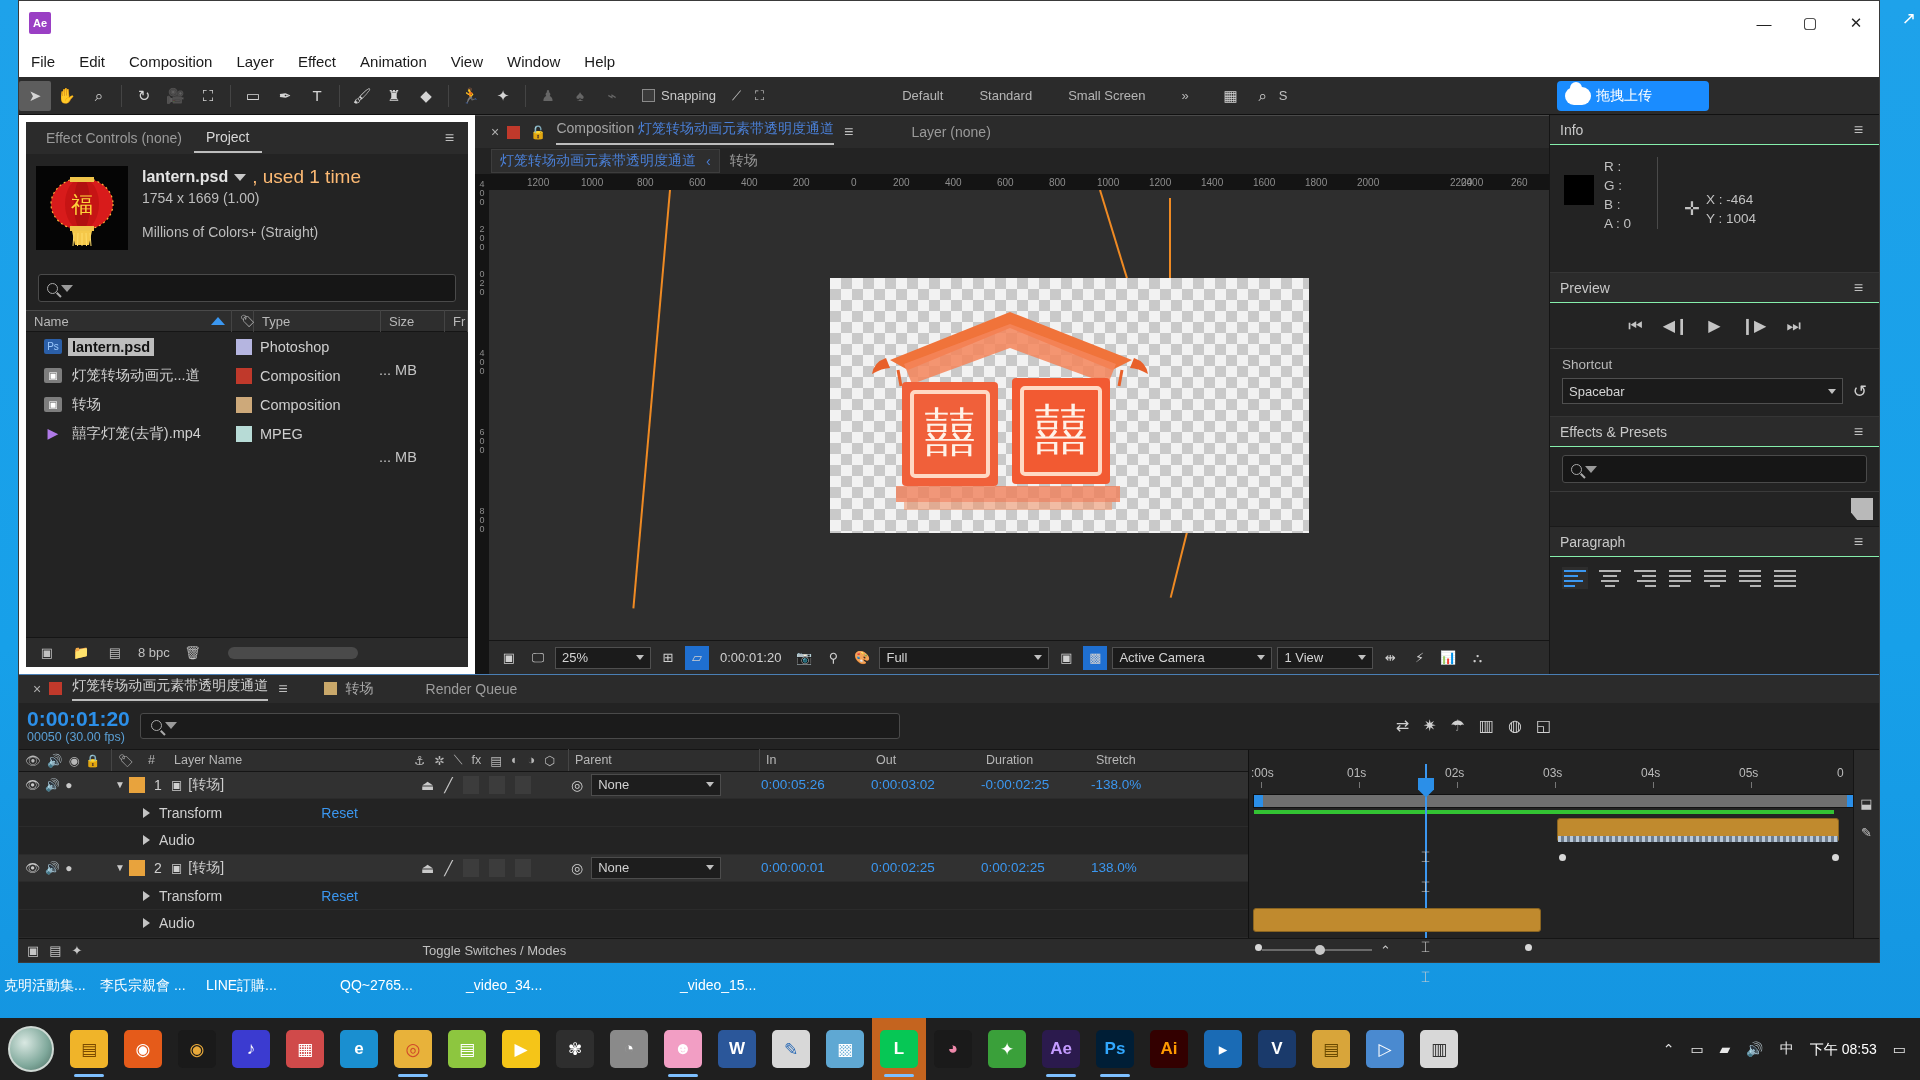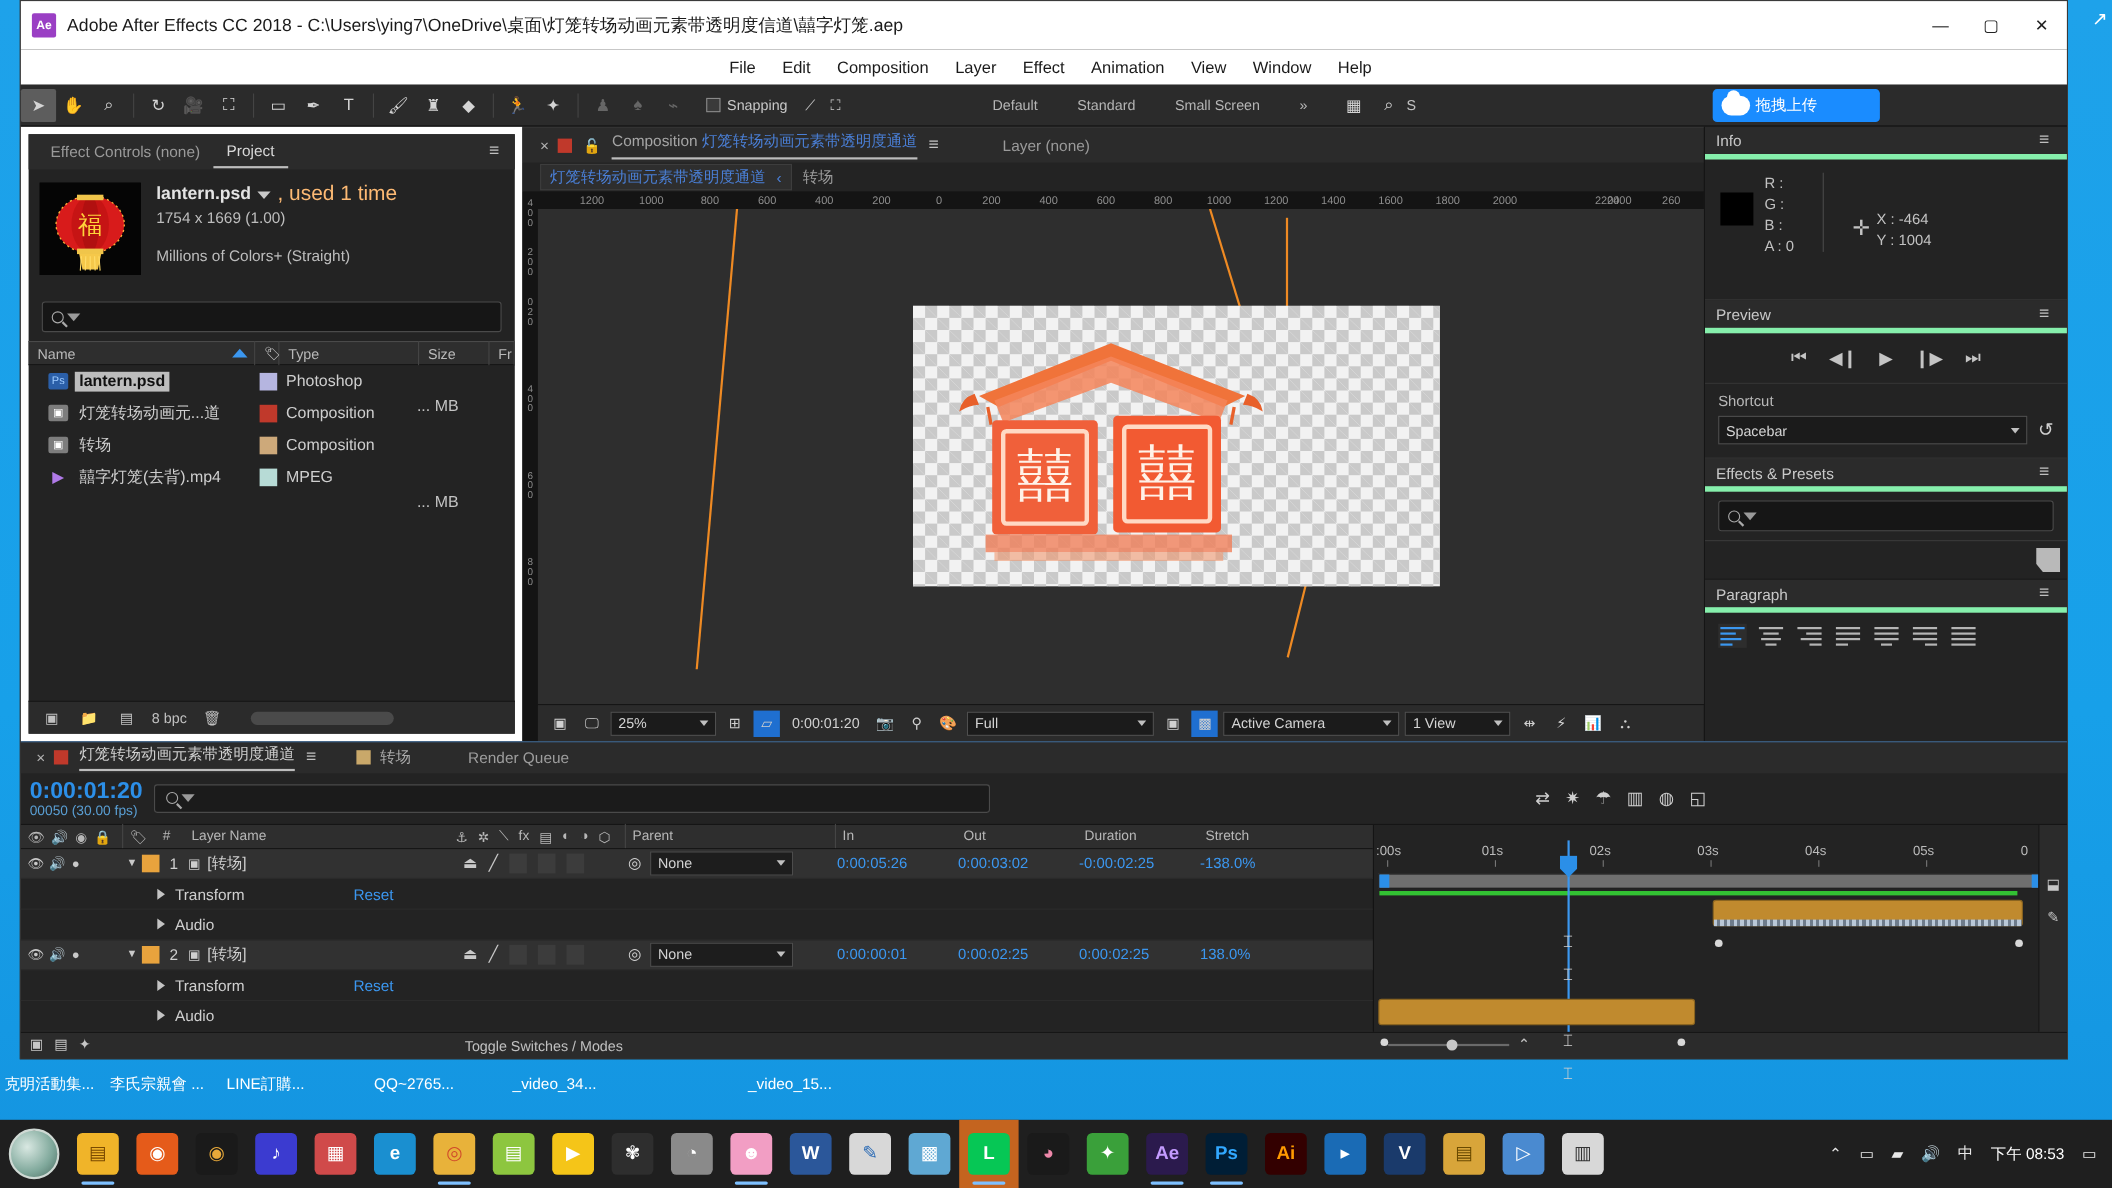--- a/index.html
+++ b/index.html
@@ -21,21 +21,21 @@
   #ae-logo { width:22px; height:22px; background:#9a3fc4; color:#fff; font-size:11px;
      display:flex; align-items:center; justify-content:center; font-weight:bold;
      border-radius:2px; margin-right:10px;}
   #title-text { font-size:16px; color:#1a1a1a; white-space:nowrap; }
   #win-ctrl { margin-left:auto; display:flex; height:44px; }
   .wbtn { width:46px; height:44px; display:flex; align-items:center; justify-content:center;
      color:#222; font-size:15px; }
 
   
   #menubar { height:32px; background:#fff; display:flex; align-items:center;
-     padding-left:12px; gap:0; flex:0 0 auto;justify-content:center;}
+     gap:0; flex:0 0 auto;}
   .menu-item { font-size:15px; color:#1a1a1a; padding:3px 12px; }
 
   
   #toolbar { height:38px; background:#2b2b2b; display:flex; align-items:center;
      border-bottom:1px solid #111; flex:0 0 auto; position:relative; }
   .tool { width:32px; height:30px; display:flex; align-items:center; justify-content:center;
      color:#d4d4d4; font-size:15px; }
   .tool.active { background:#5d5d5d; border-radius:2px; }
   .tsep { width:1px; height:22px; background:#444; margin:0 6px; }
   .wsbtn { font-size:13px; color:#b5b5b5; padding:0 18px; }
@@ -141,21 +141,21 @@
   .dchev { width:0;height:0;border-left:4px solid transparent;border-right:4px solid transparent;
      border-top:5px solid #c0c0c0; margin-left:auto;}
   .fbtn2 { width:24px;height:24px; display:flex;align-items:center;justify-content:center;
      color:#d0d0d0; font-size:13px;}
   .fbtn2.on { background:#1f6fd0; }
 
   
   #rightpanel { width:330px; background:#232323; border-left:1px solid #151515;
      display:flex; flex-direction:column;}
   .rsect-head { height:30px; background:#2b2b2b; display:flex; align-items:center;
-     padding:0 10px; font-size:14px; color:#c8c8c8; border-bottom:5px solid #86efac;}
+     padding:0 10px; font-size:14px; color:#c8c8c8; border-bottom:1px solid #86efac;}
   .rsect-head .ptab-menu { margin-left:auto; }
   #info-body { display:flex; padding:12px 14px; gap:10px; height:128px; border-bottom:1px solid #353535;}
   #info-sw { width:30px;height:30px;background:#000; margin-top:18px;}
   #rgb { font-size:13.5px; color:#c2c2c2; line-height:19px;}
   #info-div { width:1px; background:#4a4a4a; height:72px; margin:0 16px;}
   #xy { font-size:13.5px; color:#c2c2c2; line-height:19px; display:flex; gap:6px; align-items:center;}
   .plus { font-size:19px; color:#c2c2c2; }
   #prev-ctrls { height:46px; display:flex; align-items:center; justify-content:center; gap:20px;
      color:#c4c4c4; font-size:16px; border-bottom:1px solid #353535;}
   #shortcut-wrap { padding:8px 12px 12px 12px; border-bottom:1px solid #353535;}
@@ -280,21 +280,20 @@
   <span style="left:206px;top:14px">LINE訂購...</span>
   <span style="left:340px;top:14px">QQ~2765...</span>
   <span style="left:466px;top:14px">_video_34...</span>
   <span style="left:680px;top:14px">_video_15...</span>
 </div>
 
 <div id="ae-window">
 
   <div id="titlebar">
     <div id="ae-logo">Ae</div>
-    <div id="title-text">Adobe After Effects CC 2018 - C:\Users\ying7\OneDrive\桌面\灯笼转场动画元素带透明度信道\囍字灯笼.aep</div>
     <div id="win-ctrl">
       <div class="wbtn">—</div>
       <div class="wbtn">▢</div>
       <div class="wbtn close">✕</div>
     </div>
   </div>
 
   <div id="menubar">
     <div class="menu-item">File</div>
     <div class="menu-item">Edit</div>

